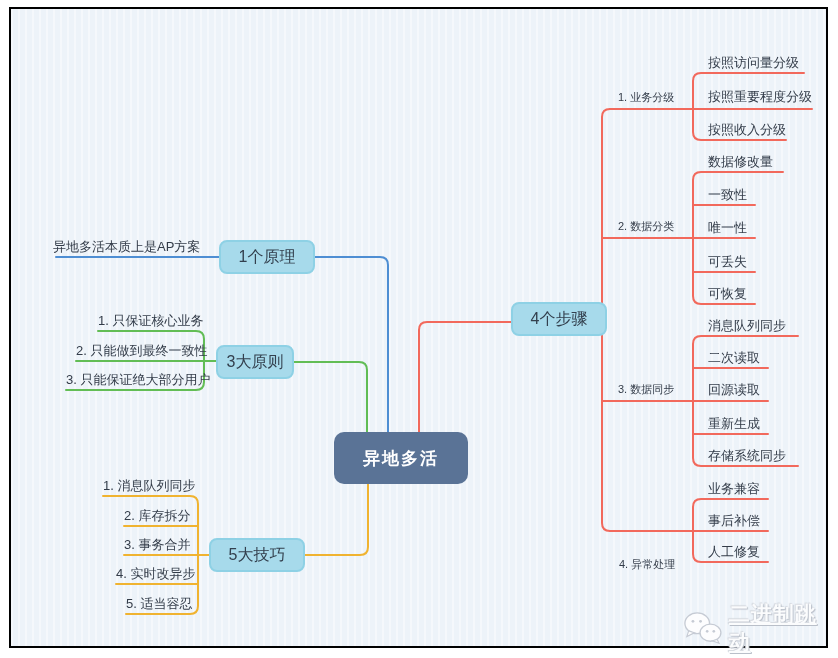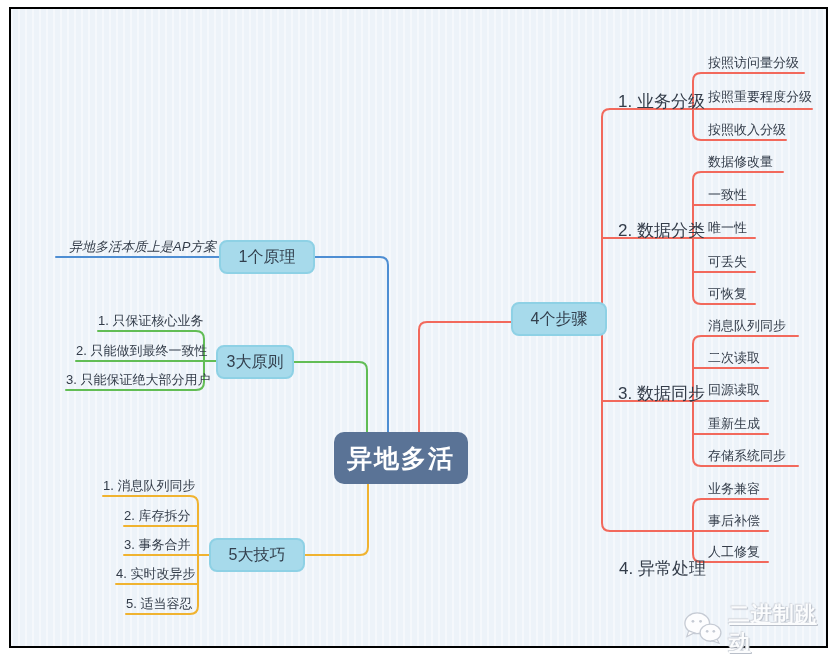--- a/index.html
+++ b/index.html
@@ -19,33 +19,33 @@
   #lines{position:absolute;left:0;top:0;width:838px;height:658px;pointer-events:none;}
   #lines path{fill:none;stroke-width:2;stroke-linecap:round;}
   .l-blue{stroke:var(--blue,#4e8ed3);}
   .l-green{stroke:var(--green,#62bd55);}
   .l-red{stroke:var(--red,#f2695c);}
   .l-yellow{stroke:var(--yellow,#f0b330);}
   .node{position:absolute;box-sizing:border-box;white-space:nowrap;}
   .center-node{
     left:323px;top:423px;width:134px;height:52px;
     background:var(--center-bg,#5a7396);border-radius:10px;
-    color:#fff;font-size:25px;font-weight:bold;
+    color:#fff;font-size:17px;font-weight:bold;
     display:flex;align-items:center;justify-content:center;
     letter-spacing:2px;
   }
   .topic{
     background:var(--topic-bg,#a7daeb);
     border:2px solid var(--topic-border,#8ed1e5);
     border-radius:8px;width:96px;height:34px;
     color:#33404e;font-size:16px;
     display:flex;align-items:center;justify-content:center;
   }
   .leaf{font-size:13px;color:#333c49;}
-  .blabel{font-size:17px;color:#333c49;text-align:center;}
+  .blabel{font-size:11px;color:#333c49;text-align:center;}
   .watermark{
     position:absolute;left:672px;top:598px;width:150px;height:42px;
     display:flex;align-items:center;
   }
   .wm-text{
     font-size:21px;font-weight:bold;color:#fbfcfd;letter-spacing:1px;
     text-shadow:0 0 1px #c2c7d0, 1px 1px 1px #b9bfc9, -1px -1px 1px #d8dce2;
     margin-left:6px;
     text-decoration:underline;
   }
@@ -95,21 +95,21 @@
     </g>
   </svg>
 
   <div class="node center-node">异地多活</div>
 
   <div class="node topic" style="left:208px;top:231px;">1个原理</div>
   <div class="node topic" style="left:205px;top:336px;width:78px;">3大原则</div>
   <div class="node topic" style="left:500px;top:293px;">4个步骤</div>
   <div class="node topic" style="left:198px;top:529px;">5大技巧</div>
 
-  <div class="node leaf" style="left:58px;top:229px;font-style:italic;">异地多活本质上是AP方案</div>
+  <div class="node leaf" style="left:42px;top:229px;">异地多活本质上是AP方案</div>
 
   <div class="node leaf" style="left:87px;top:303px;">1. 只保证核心业务</div>
   <div class="node leaf" style="left:65px;top:333px;">2. 只能做到最终一致性</div>
   <div class="node leaf" style="left:55px;top:362px;">3. 只能保证绝大部分用户</div>
 
   <div class="node leaf" style="left:92px;top:468px;">1. 消息队列同步</div>
   <div class="node leaf" style="left:113px;top:498px;">2. 库存拆分</div>
   <div class="node leaf" style="left:113px;top:527px;">3. 事务合并</div>
   <div class="node leaf" style="left:105px;top:556px;">4. 实时改异步</div>
   <div class="node leaf" style="left:115px;top:586px;">5. 适当容忍</div>

